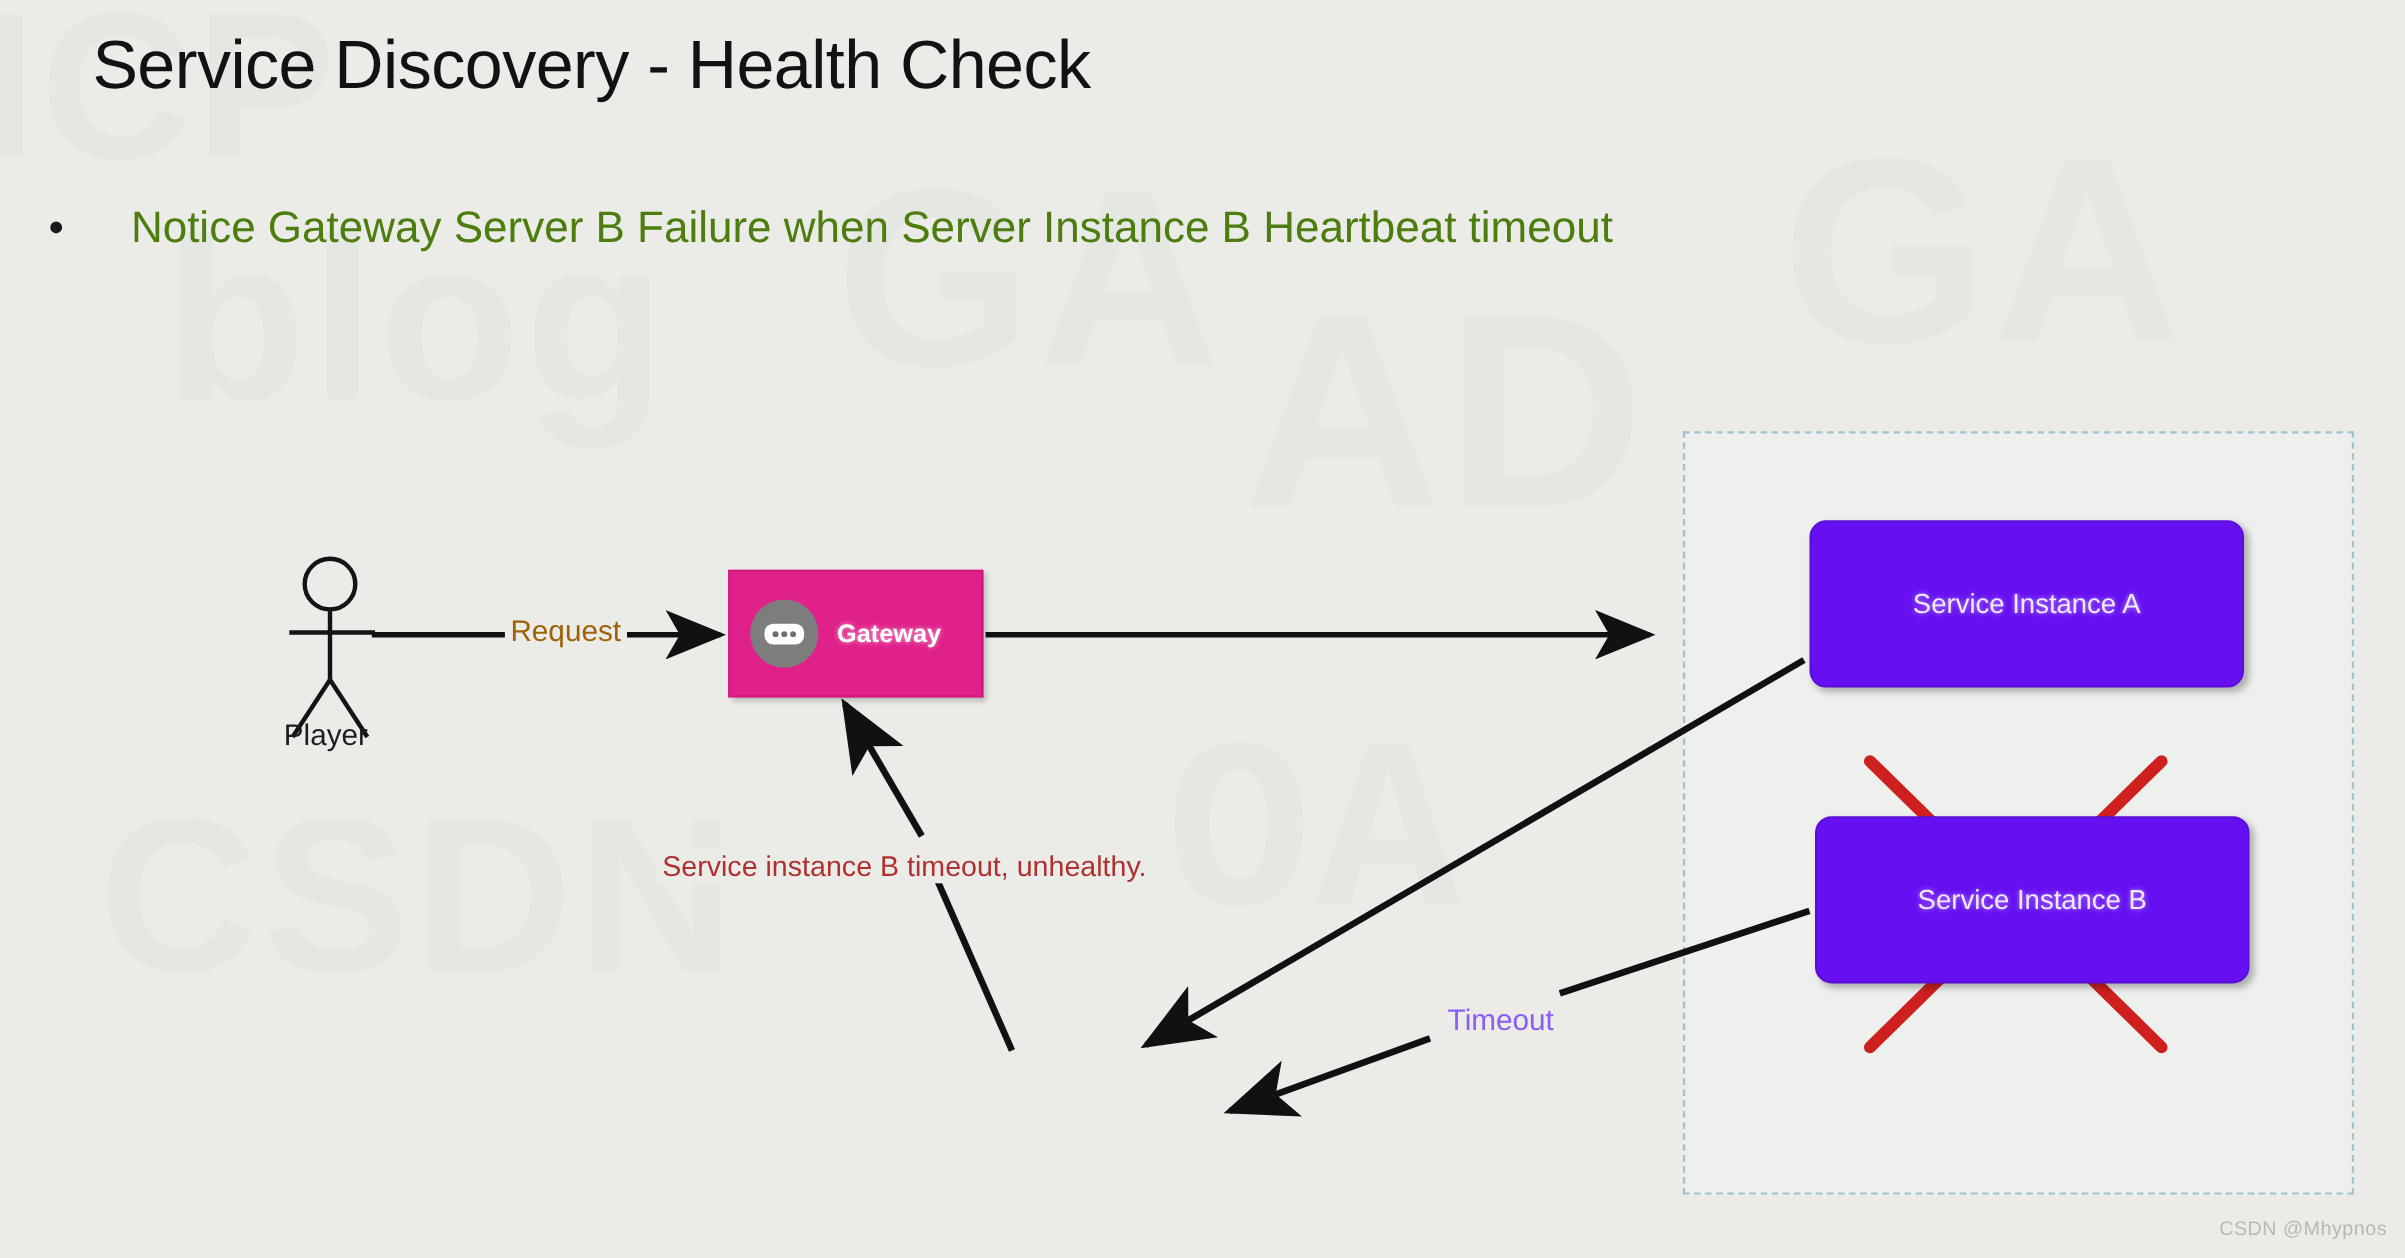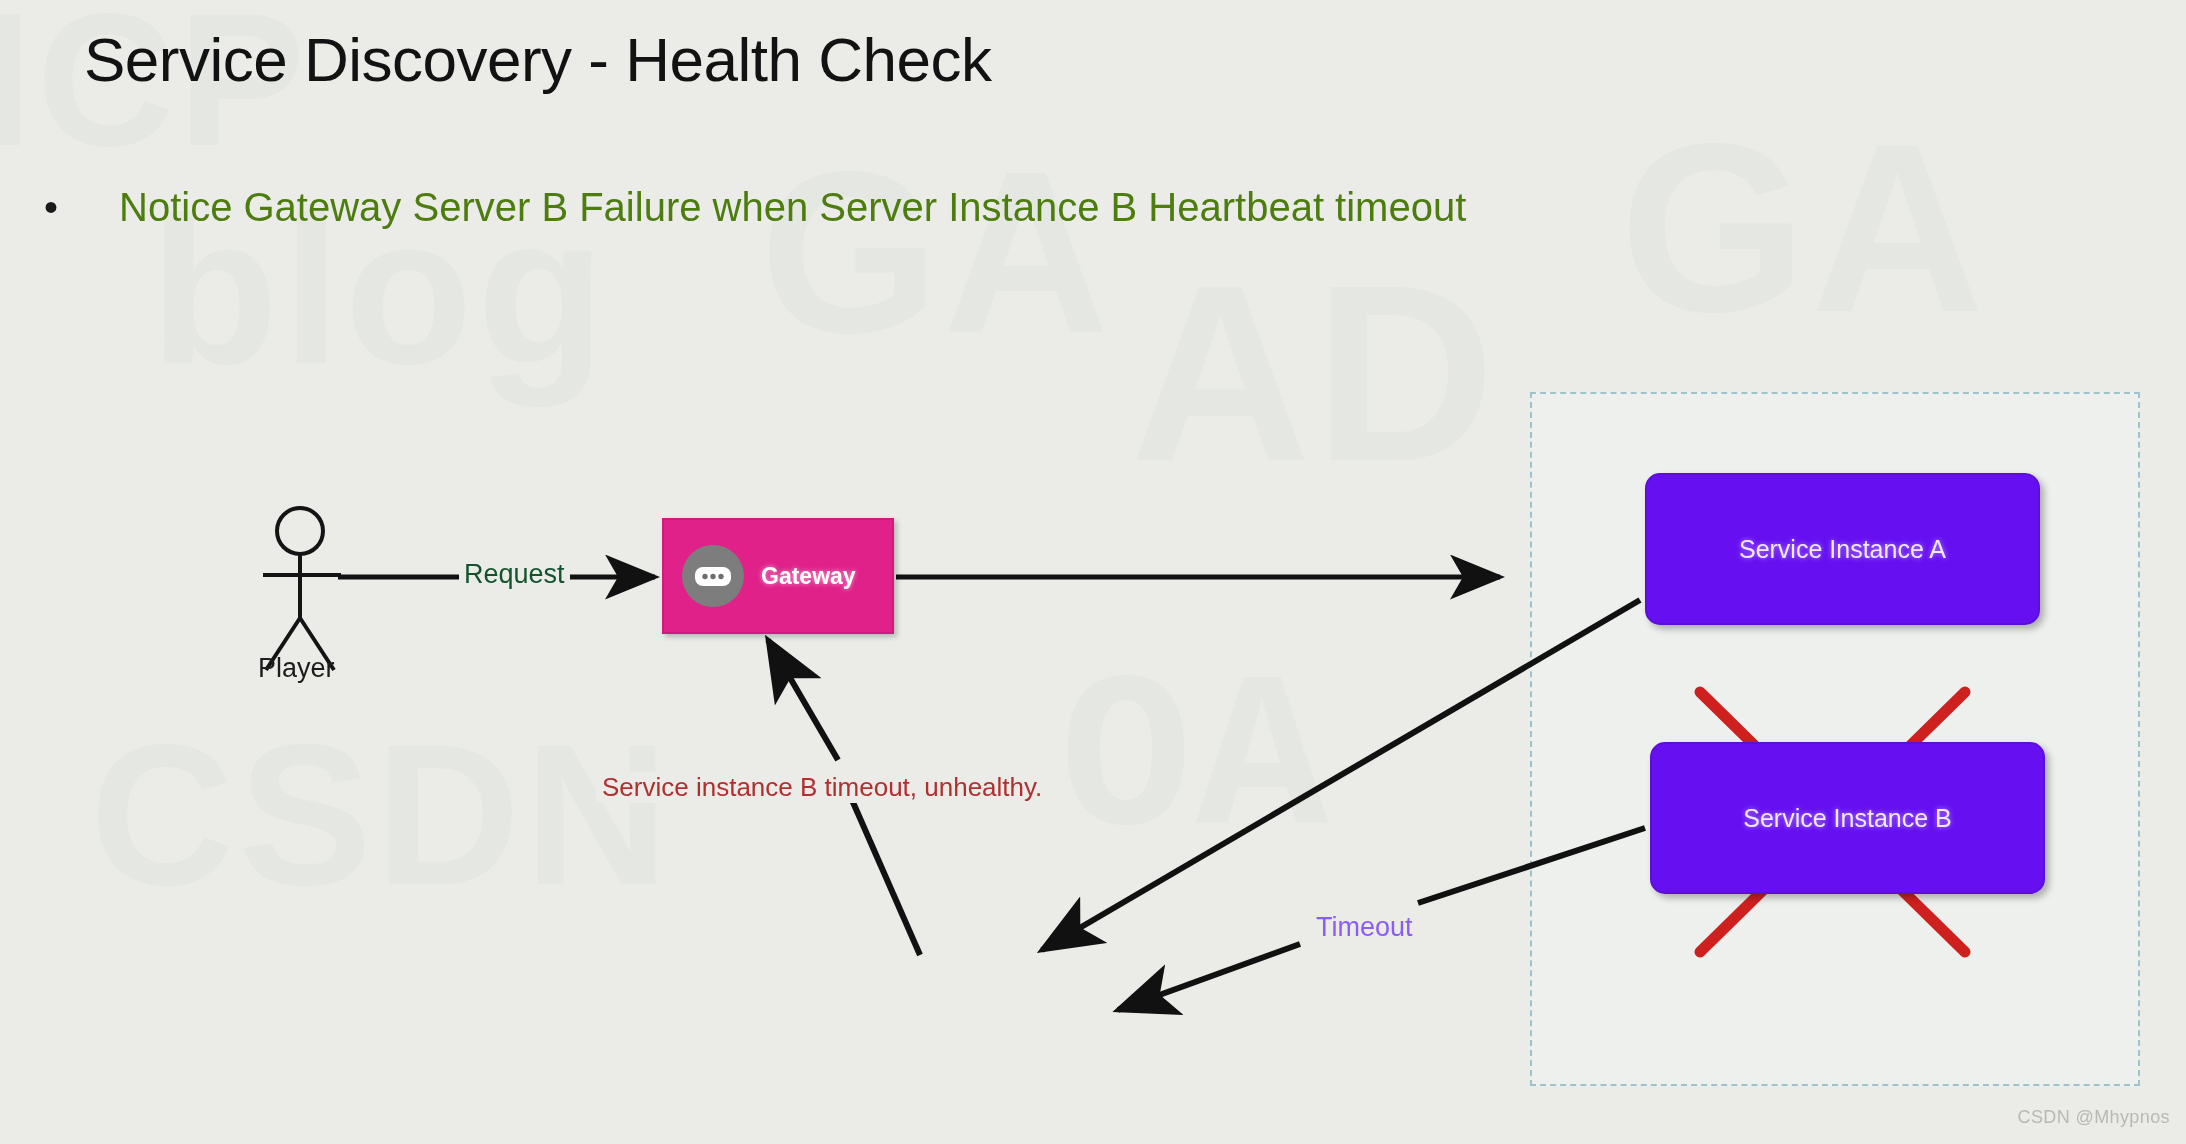--- a/index.html
+++ b/index.html
@@ -187,21 +187,21 @@
 
   
   .edge-label {
     position: absolute;
     font-size: 27px;
     white-space: nowrap;
   }
   #label-request {
     left: 461px;
     top: 559px;
-    color: #14532d;
+    color: #a16207;
     background: #ebece8;
     padding: 0 3px;
   }
   #label-timeout {
     left: 1310px;
     top: 912px;
     color: #8b5cf6;
     background: #ebece8;
     padding: 0 6px;
   }

